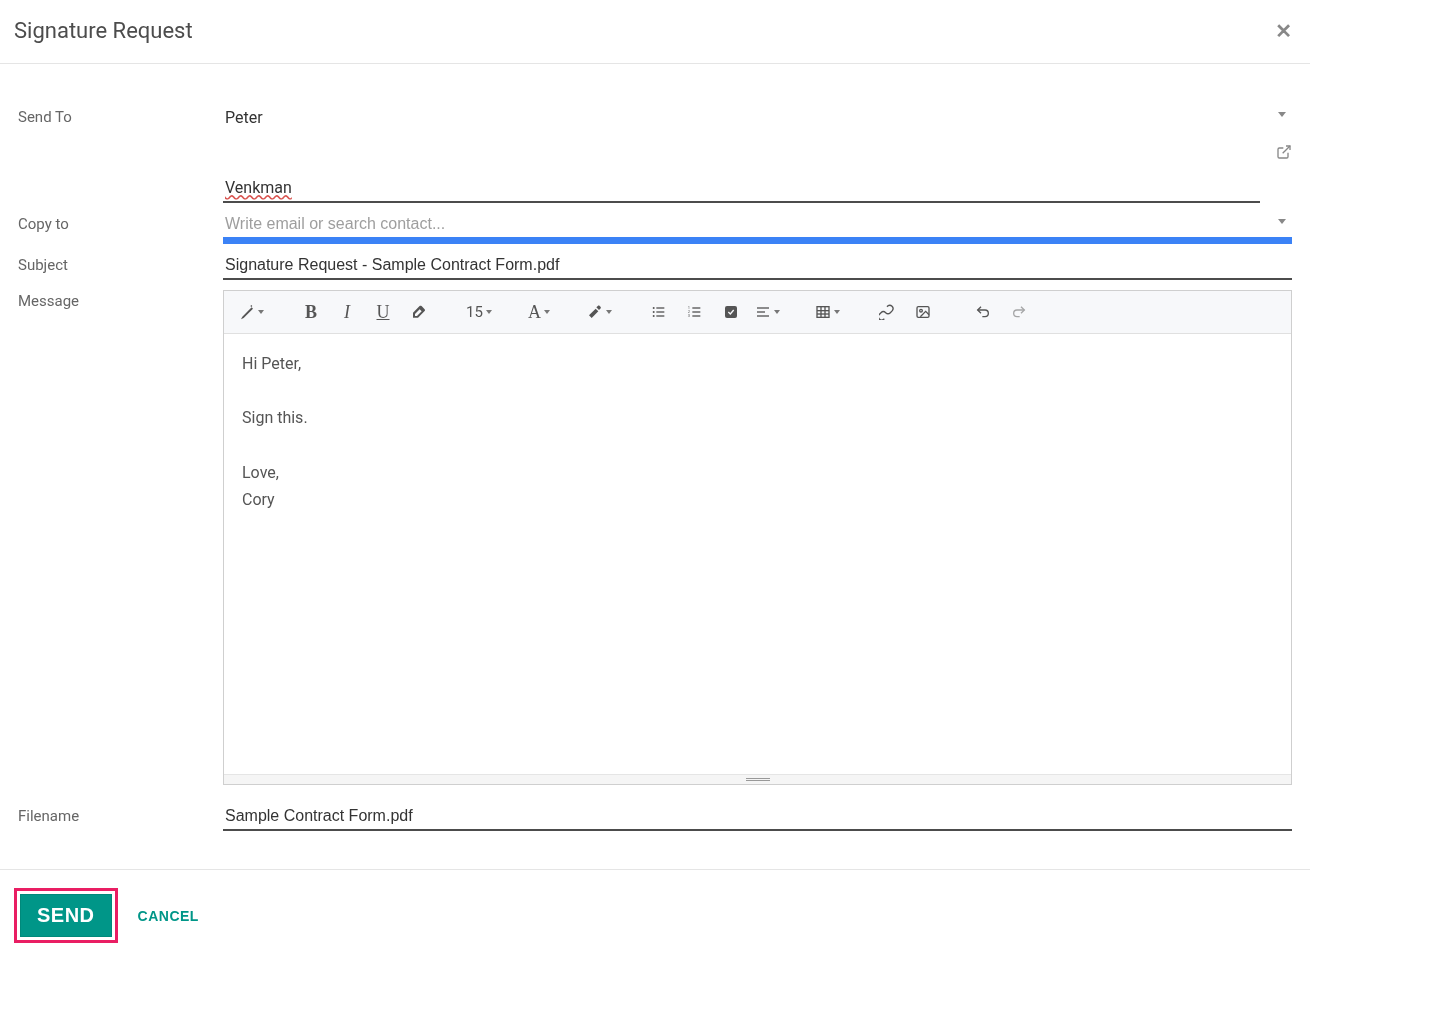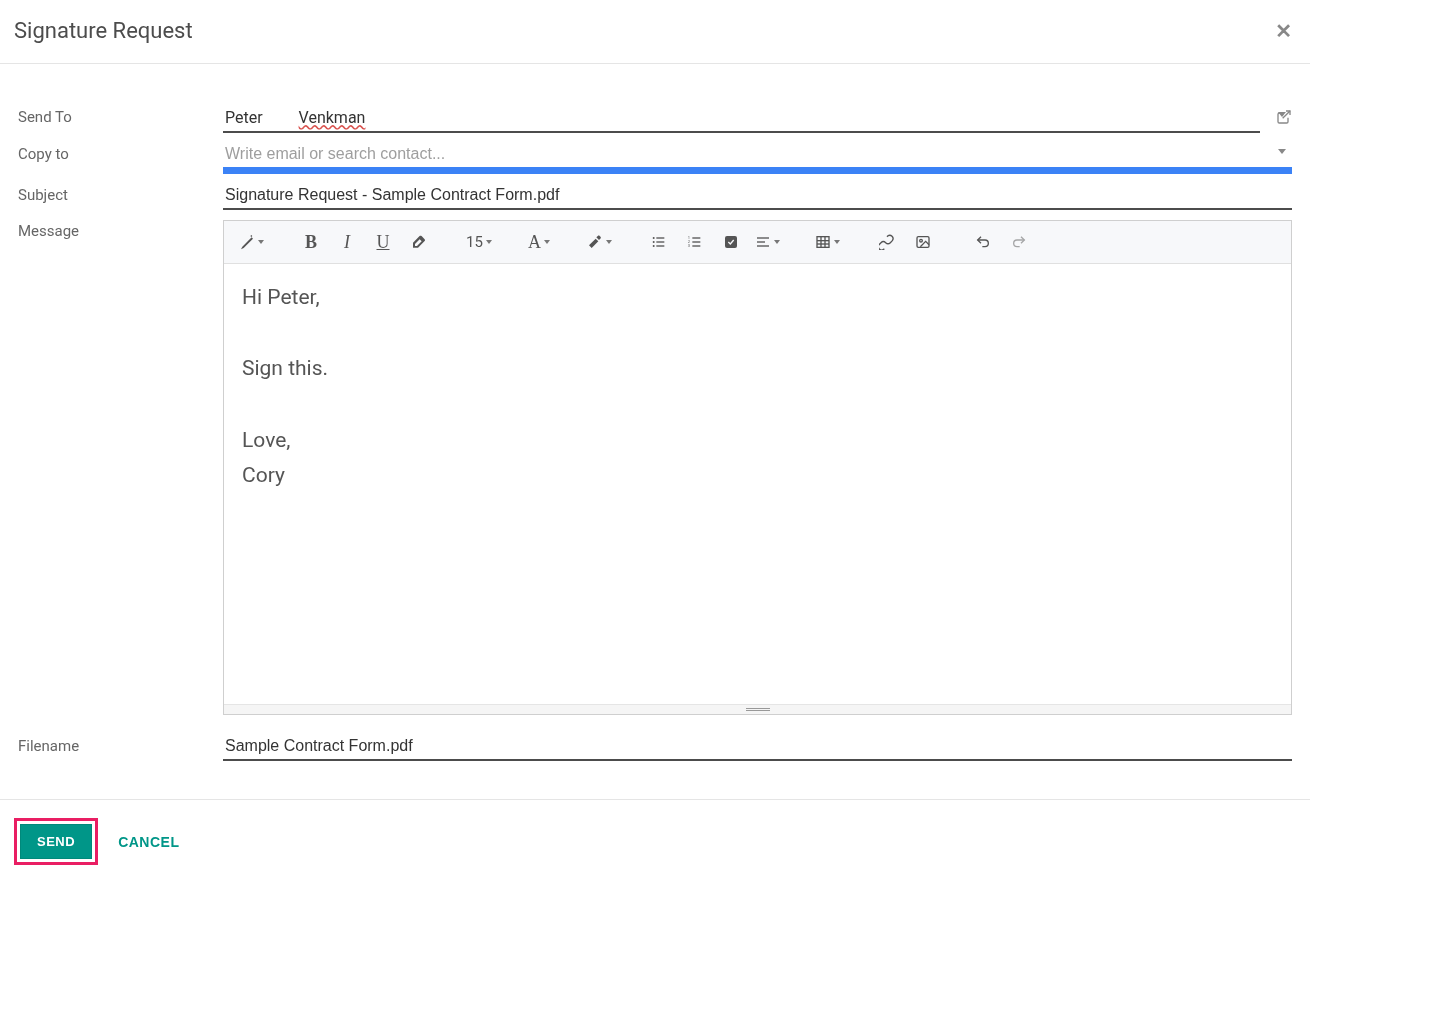--- a/index.html
+++ b/index.html
@@ -134,21 +134,21 @@
       border-right: 3px solid transparent;
       border-top: 4px solid #777;
     }
     .tb-bold { font-weight: 800; font-family: "Times New Roman", serif; font-size: 18px;}
     .tb-italic { font-style: italic; font-family: "Times New Roman", serif; font-size: 18px; font-weight: 500;}
     .tb-underline { text-decoration: underline; font-family: "Times New Roman", serif; font-size: 18px; font-weight: 500;}
     .tb-fontletter { font-family: "Times New Roman", serif; font-size: 18px; font-weight: 500;}
     .editor-content {
       min-height: 440px;
       padding: 16px 18px;
-      font-size: 21px;
+      font-size: 16px;
       color: #555;
       line-height: 1.7;
       outline: none;
     }
     .editor-resize {
       height: 10px;
       background: #f5f5f5;
       border-top: 1px solid #e5e5e5;
       display: flex;
       align-items: center;
@@ -170,21 +170,21 @@
       border: 3px solid #e91e63;
       padding: 3px;
       display: inline-flex;
     }
     .btn-send {
       background: #009688;
       color: #fff;
       border: 1px solid #00897b;
       padding: 9px 16px;
       font-weight: 700;
-      font-size: 13px;
+      font-size: 20px;
       letter-spacing: 0.5px;
       cursor: pointer;
     }
     .btn-cancel {
       background: transparent;
       color: #009688;
       border: none;
       padding: 9px 10px;
       font-weight: 700;
       font-size: 14px;
@@ -206,21 +206,21 @@
     <div class="modal-title">Signature Request</div>
     <div class="close-icon">✕</div>
   </div>
 
   <div class="modal-body">
 
     <div class="form-row">
       <div class="form-label">Send To</div>
       <div class="form-field">
         <div class="field-input-wrap">
-          <div class="field-input" style="display:flex; align-items:flex-start; gap:16px;">
+          <div class="field-input" style="display:flex; align-items:flex-start; gap:16px;flex-direction:column;">
             <span class="send-to-value">Peter</span>
               <span>&nbsp;</span>
               <span class="send-to-value wavy">Venkman</span>
           </div>
           <span class="dropdown-caret"></span>
           <span class="external-icon">
             <svg viewBox="0 0 24 24">
                 <path d="M18 13v6a2 2 0 0 1-2 2H5a2 2 0 0 1-2-2V8a2 2 0 0 1 2-2h6"></path>
                 <polyline points="15 3 21 3 21 9"></polyline>
                 <line x1="10" y1="14" x2="21" y2="3"></line>

